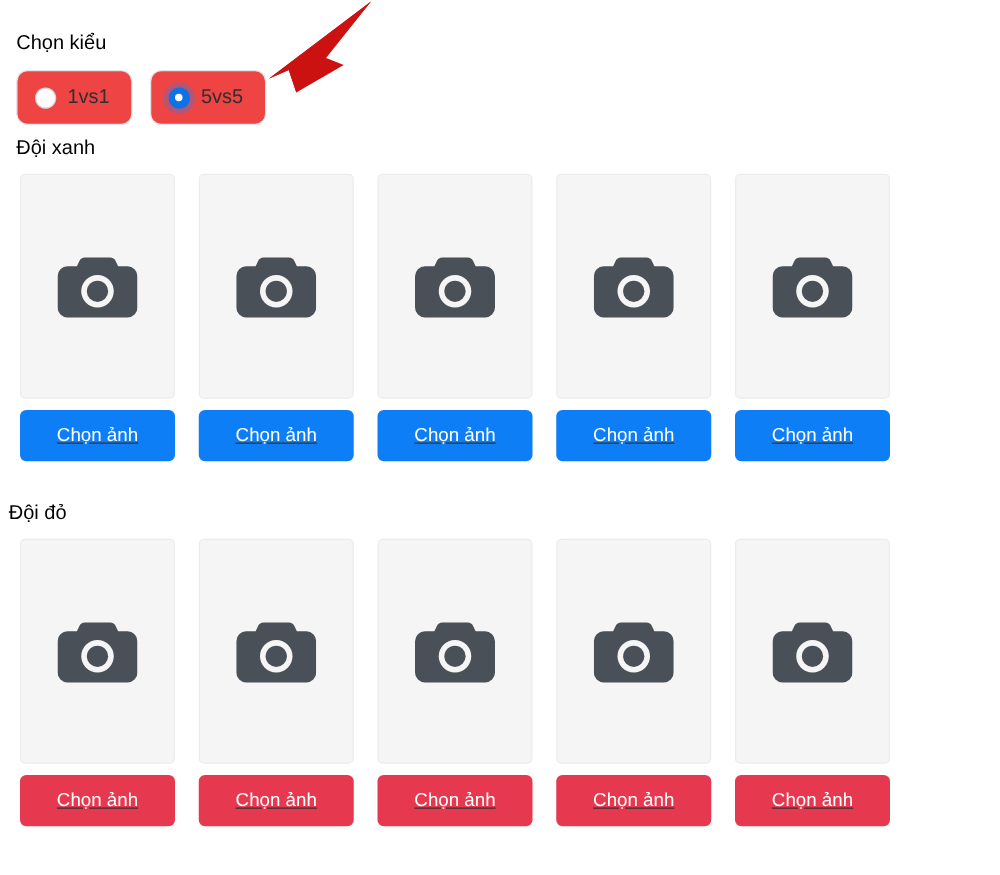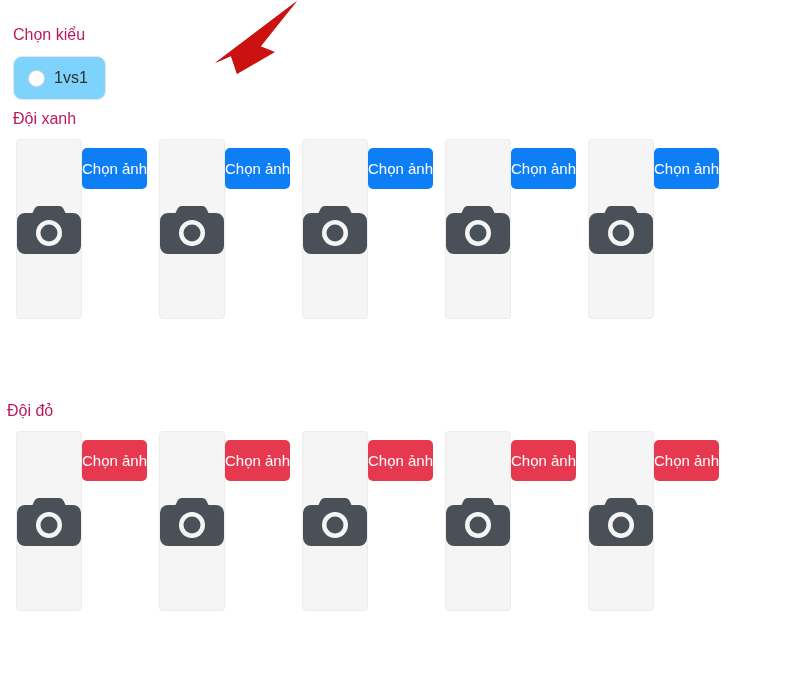--- a/index.html
+++ b/index.html
@@ -21,21 +21,21 @@
     position: relative;
     width: 800px;
     height: 700px;
     box-sizing: border-box;
     padding: 0;
   }
 
   
   .section-label {
     font-size: 16px;
-    color: #be185d;
+    color: #000000;
     font-weight: 400;
     line-height: 1;
   }
 
   #mode-label {
     position: absolute;
     left: 13px;
     top: 27px;
   }
 
@@ -49,21 +49,21 @@
   }
   .radio-pill {
     display: flex;
     align-items: center;
     gap: 9px;
     box-sizing: border-box;
     height: 44px;
     padding: 0 17px 0 14px;
     border: 1px solid #e3e5e8;
     border-radius: 9px;
-    background: #7dd3fc;
+    background: #ef4444;
     cursor: pointer;
   }
   .radio-dot {
     width: 17px;
     height: 17px;
     border-radius: 50%;
     box-sizing: border-box;
     border: 1.6px solid #d3d6da;
     background: #fdfdfd;
     flex: 0 0 auto;
@@ -110,21 +110,22 @@
     left: 16px;
     display: flex;
     gap: 19px;
   }
   #blue-row { top: 139px; }
   #red-row  { top: 431px; }
 
   .slot {
     width: 124px;
     display: flex;
-    flex-direction: row;
+    flex-direction: column;
+    text-decoration: underline;
   }
 
   .thumb {
     width: 124px;
     height: 180px;
     box-sizing: border-box;
     background: #f5f5f5;
     border: 1px solid #ececec;
     border-radius: 4px;
     display: flex;
@@ -168,20 +169,24 @@
 
 <div class="page">
 
   <div class="section-label" id="mode-label">Chọn kiểu</div>
 
   <div class="radio-group" id="radio-group">
       <div class="radio-pill">
         <span class="radio-dot"></span>
         <span class="radio-text">1vs1</span>
       </div>
+      <div class="radio-pill selected">
+        <span class="radio-dot"></span>
+        <span class="radio-text">5vs5</span>
+      </div>
     </div>
 
   <div class="section-label" id="team-blue-label">Đội xanh</div>
 
   <div class="slot-row" id="blue-row">
       <div class="slot">
         <div class="thumb">
           <svg width="64" height="56" viewBox="0 0 64 56">
             <path d="M22 5 h20 a5 5 0 0 1 4.6 3 L48.5 12 H56 a8 8 0 0 1 8 8 v25 a8 8 0 0 1 -8 8 H8 a8 8 0 0 1 -8 -8 V20 a8 8 0 0 1 8 -8 h7.5 l1.9 -4 A5 5 0 0 1 22 5 Z" fill="#4a5057"></path>
             <circle cx="32" cy="32" r="13" fill="#f5f5f5"></circle>

